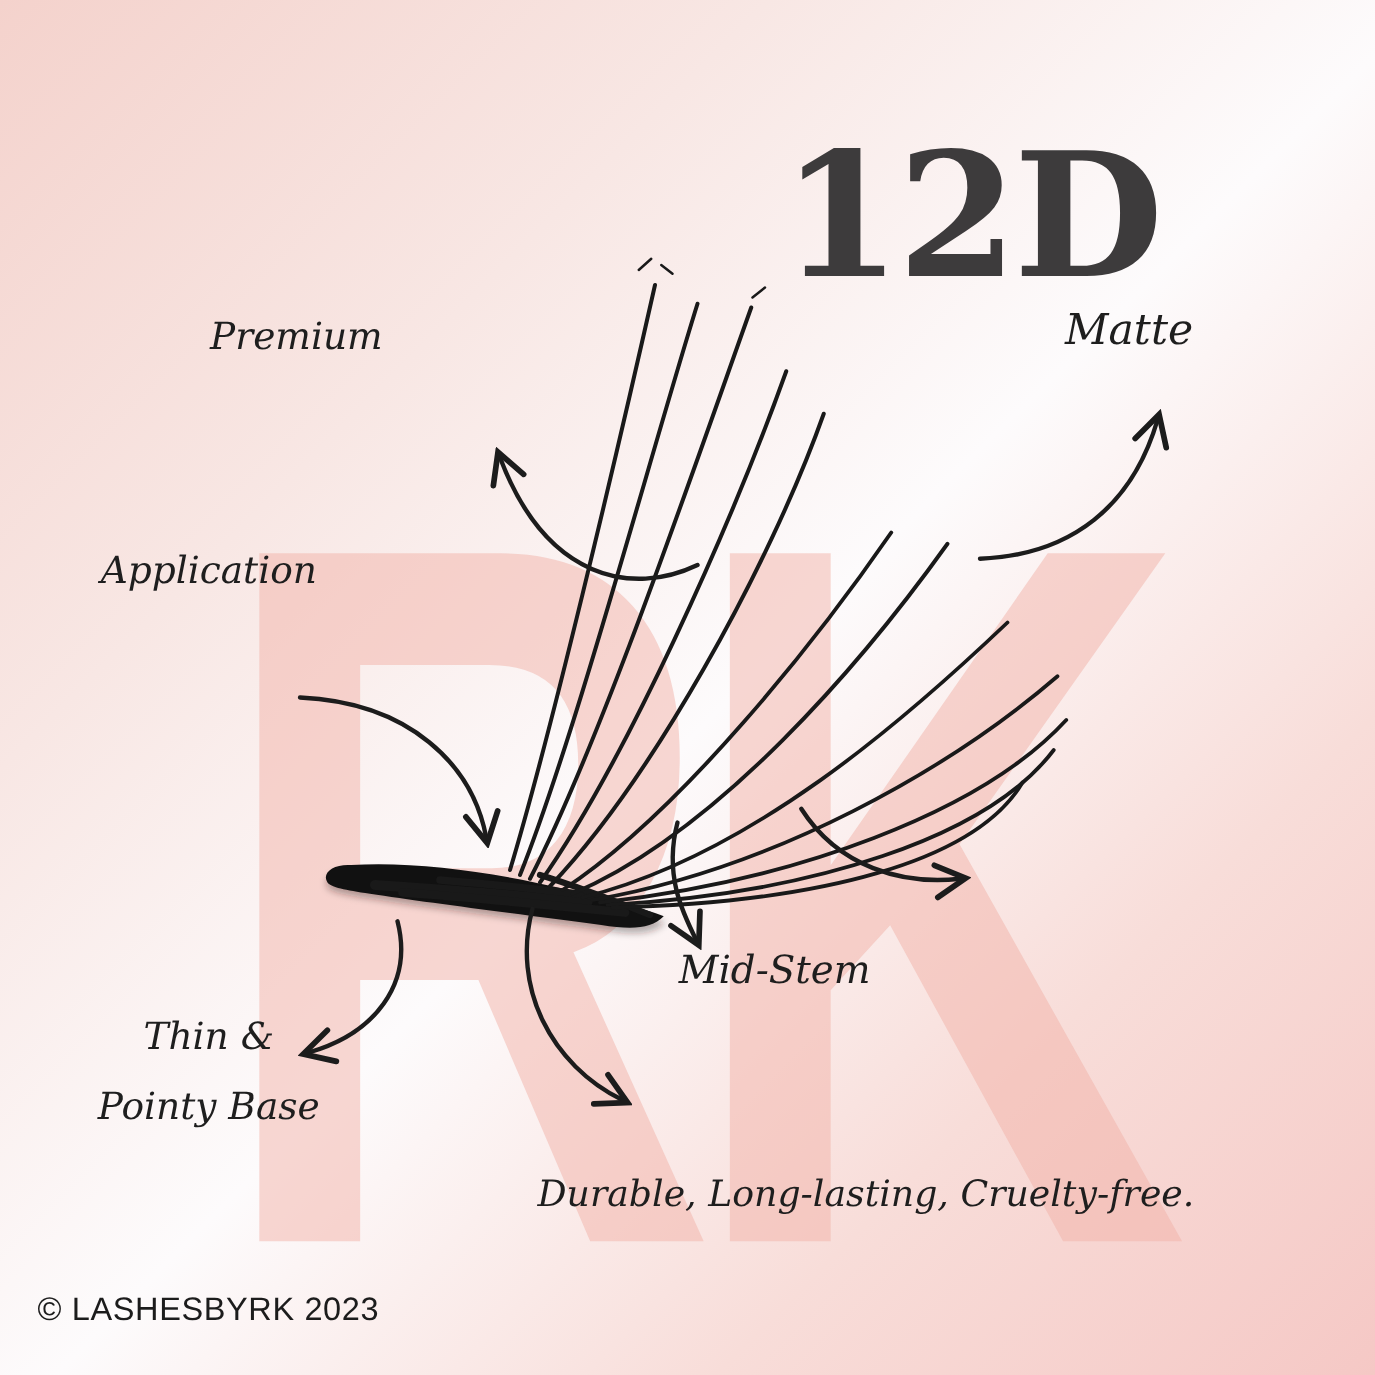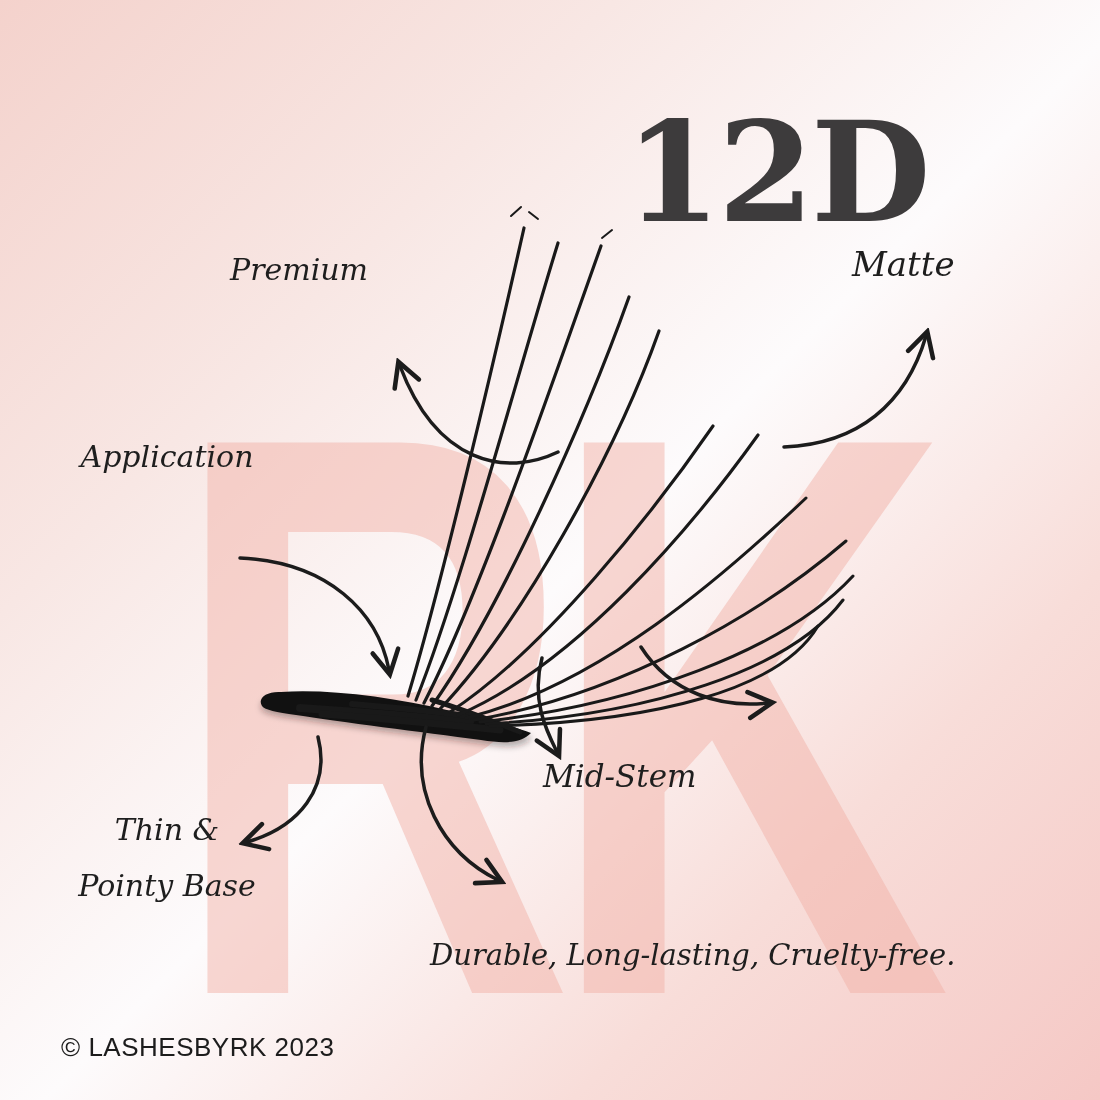--- a/index.html
+++ b/index.html
@@ -34,34 +34,33 @@
     z-index:3;
   }
   .note{
     position:absolute;z-index:3;
     font-family:"DejaVu Serif", serif;
     font-style:italic;
     color:#1e1e1e;
     text-align:center;
     font-size:30px;
   }
-  .note .row{display:flex;justify-content:center;}
+  .note .row{display:flex;justify-content:space-between;}
   .premium{left:168px;top:238px;width:262px;line-height:64px;}
   .fluffy{left:852px;top:244px;font-size:34px;}
   .easy{left:72px;top:428px;width:190px;line-height:58px;}
   .thin{left:58px;top:802px;width:218px;line-height:56px;}
   .midstem{left:543px;top:758px;font-size:31px;}
   .ultra{left:780px;top:662px;width:205px;line-height:62px;}
   .durable{left:430px;top:914px;font-size:29px;white-space:nowrap;margin-top:24px;}
   .footer{
     position:absolute;left:30px;top:1032px;z-index:3;
     font-family:"Liberation Sans", sans-serif;
     font-size:26px;letter-spacing:0.5px;
     color:#1c1c1c;
-    margin-left:31px;
   }
 </style>
 </head>
 <body>
 
 <div class="canvas">
 
   <div class="watermark">RK</div>
 
   <svg class="art" width="1100" height="1100" viewBox="0 0 1100 1100">

